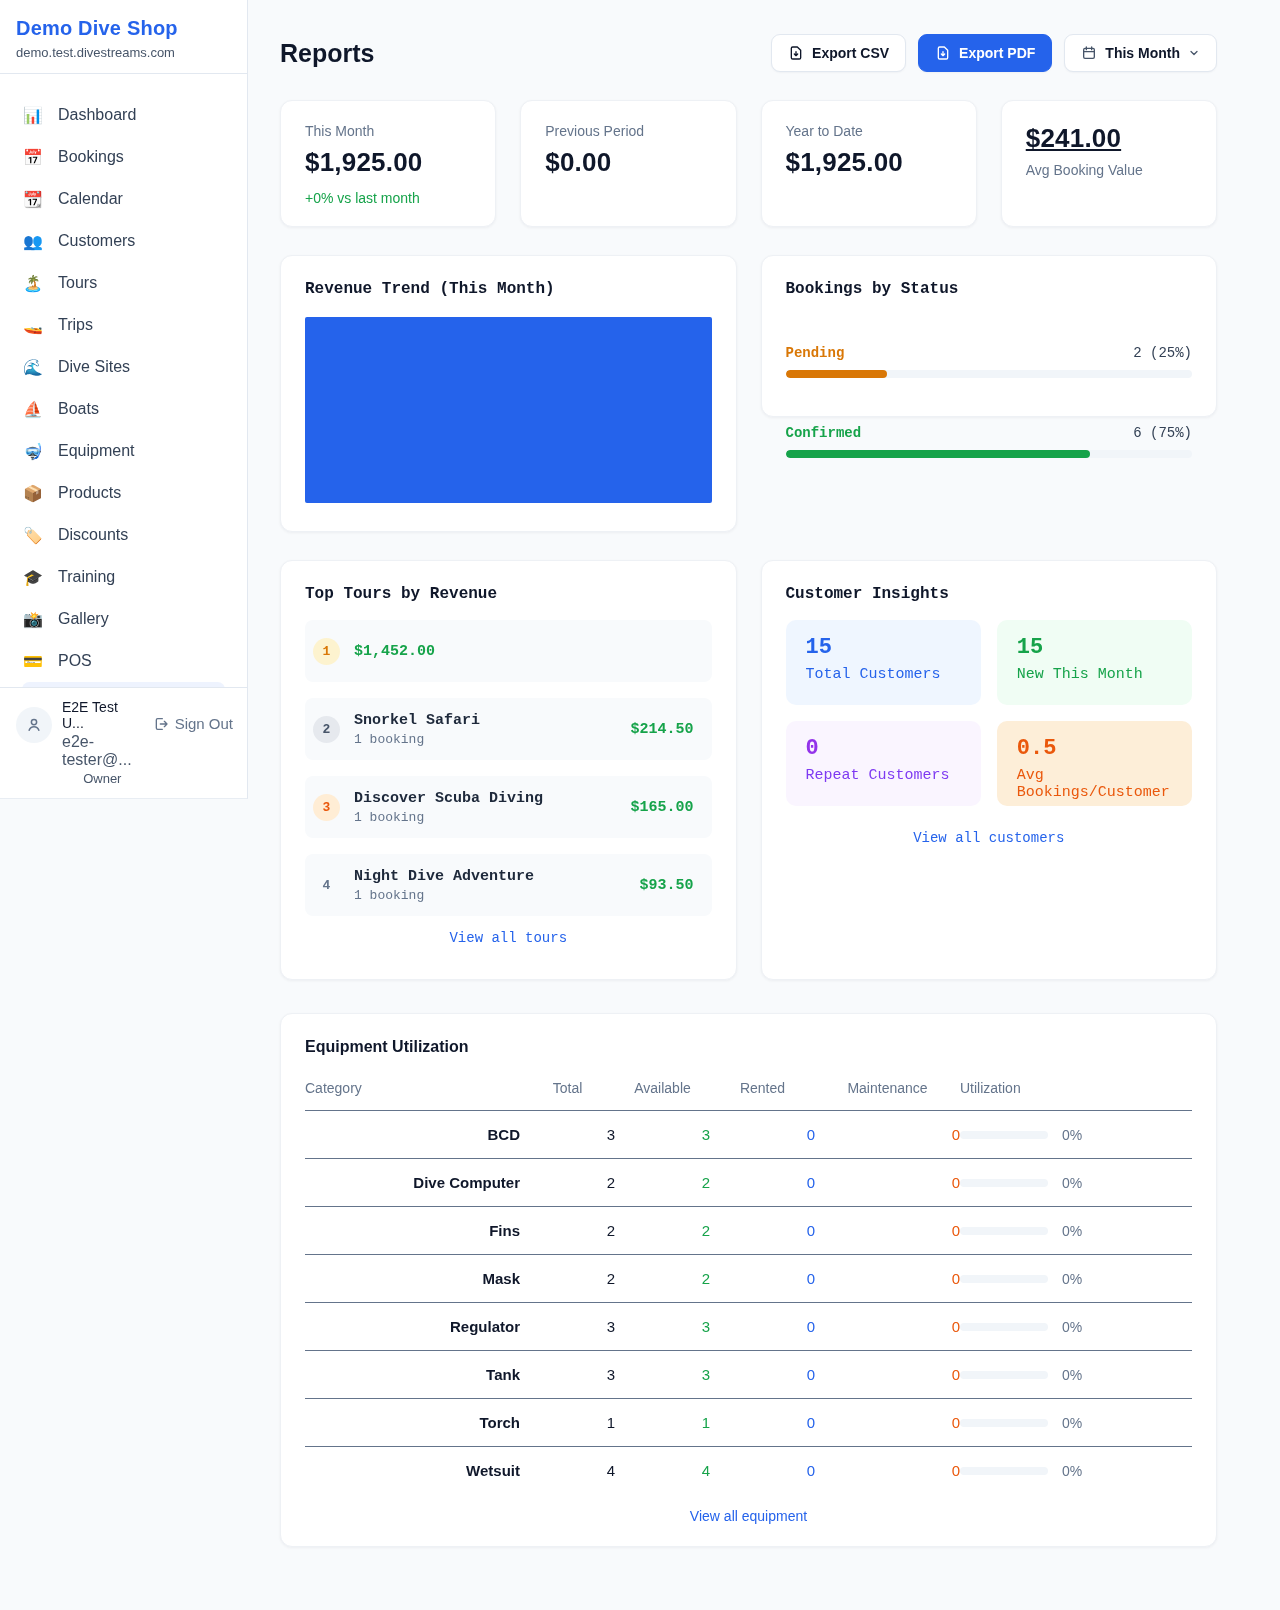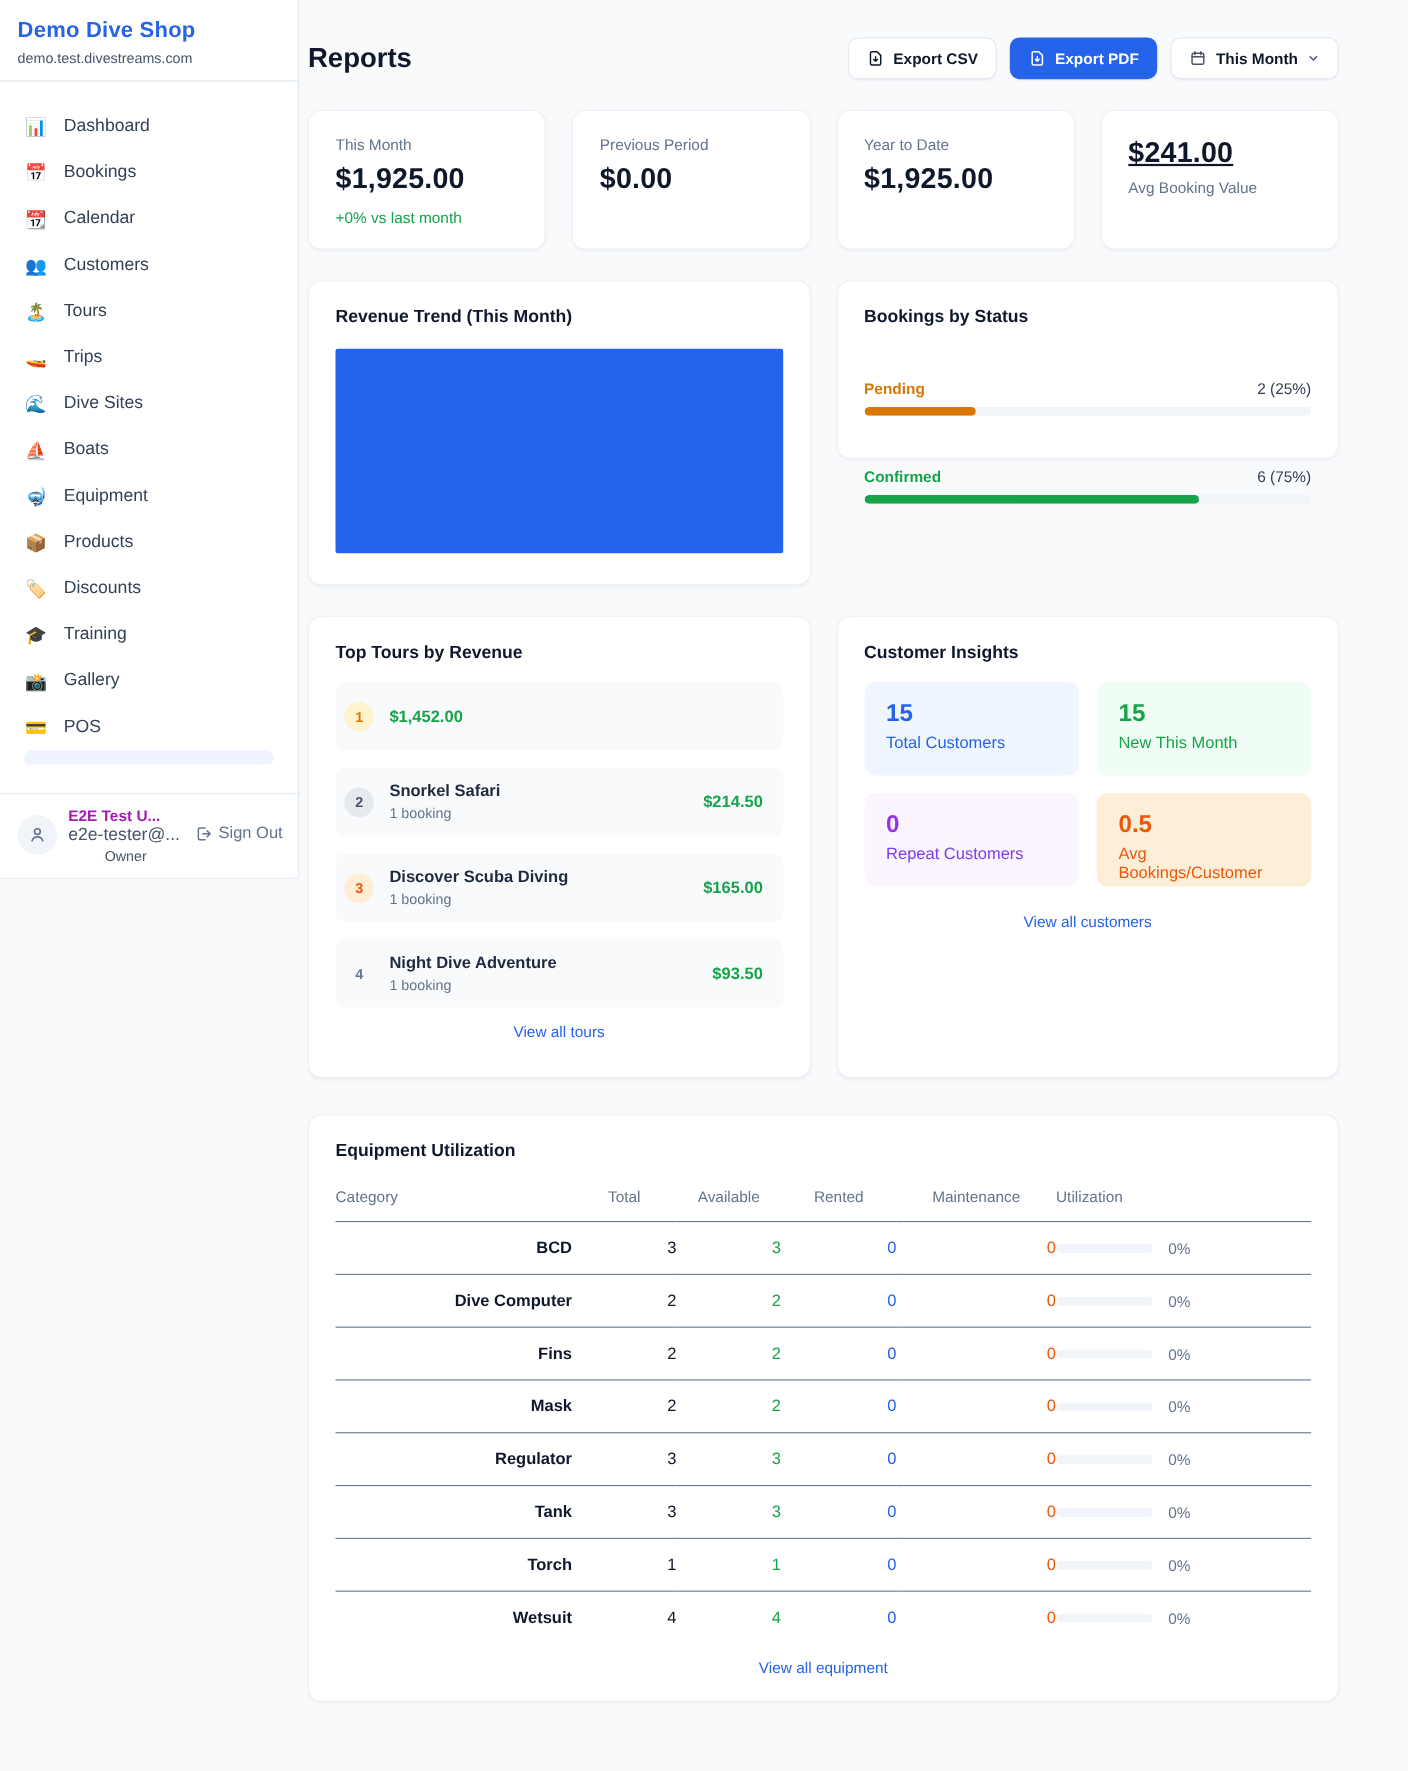--- a/index.html
+++ b/index.html
@@ -5,21 +5,21 @@
   * { margin:0; padding:0; box-sizing:border-box; }
   html,body { width:1280px; }
   body {
     font-family:"Liberation Sans","DejaVu Sans",sans-serif;
     background:#f8fafc; color:#0f172a;
   }
   .page { position:relative; width:1280px; height:1610px; overflow:hidden; }
 
   
   .sidebar {
-    position:absolute; top:0; left:0; width:272px; height:799px;
+    position:absolute; top:0; left:0; width:248px; height:799px;
     background:#fff; border-right:1px solid #e2e8f0; border-bottom:1px solid #e8edf3;
     display:flex; flex-direction:column;
   }
   .brand { padding:17px 20px 13px 16px; }
   .brand-name { font-size:20px; font-weight:bold; color:#2563eb; letter-spacing:.2px; }
   .brand-domain { margin-top:5px; font-size:13px; color:#475569; }
   .brand-divider { border:none; border-top:1px solid #e2e8f0; }
   .nav { padding:20px 12px 0 12px; flex:1 1 auto; overflow:hidden; }
   .nav-item {
     display:flex; align-items:center; gap:14px; height:42px;
@@ -30,21 +30,21 @@
   .nav-active-partial { height:13px; margin:0 10px; border-radius:8px 8px 6px 6px; background:#eef3fe; }
   .side-footer {
     border-top:1px solid #e2e8f0; padding:11px 14px 12px 16px;
     display:flex; align-items:flex-start; gap:10px;
   }
   .avatar {
     width:36px; height:36px; border-radius:50%; background:#f1f5f9;
     display:flex; align-items:center; justify-content:center; flex:0 0 auto; margin-top:8px;
   }
   .user-col { flex:1 1 auto; min-width:0; }
-  .user-name { font-size:14px; font-weight:bold; color:#a21caf; }
+  .user-name { font-size:14px; font-weight:normal; color:#0f172a; }
   .user-email { font-size:16px; color:#475569; margin-top:2px; }
   .user-role { font-size:13px; color:#475569; margin-top:2px;text-align:center; }
   .signout { display:flex; align-items:center; gap:6px; color:#64748b; font-size:15px; margin-top:16px; cursor:pointer; white-space:nowrap; }
 
   
   .main { position:absolute; top:0; left:248px; width:1032px; padding:34px 63px 0 32px; }
   .main-header { display:flex; align-items:center; justify-content:space-between; }
   .page-title { font-size:25px; font-weight:bold; color:#0f172a; }
   .header-actions { display:flex; gap:12px; }
   .btn {
@@ -64,21 +64,21 @@
   .stats-grid { display:grid; grid-template-columns:repeat(4,1fr); gap:24px; margin-top:28px; }
   .stat-card { padding:22px 24px; height:127px; }
   .stat-label { font-size:14px; color:#64748b; }
   .stat-value { font-size:26px; font-weight:bold; color:#0f172a; margin-top:8px; letter-spacing:.2px; }
   .stat-delta { font-size:14px; color:#16a34a; margin-top:12px; }
   .stat-card.value-first .stat-value { margin-top:0;text-decoration:underline; }
   .stat-card.value-first .stat-label { margin-top:8px; }
 
   .two-col { display:grid; grid-template-columns:1fr 1fr; gap:24px; margin-top:28px; align-items:start; }
   .card-title { font-size:16px; font-weight:bold; color:#0f172a; }
-  .section-card { padding:24px; }
+  .section-card { padding:24px;font-family:Liberation Mono, monospace; }
 
   
   .chart-card { height:277px; }
   .chart-block { margin-top:19px; height:186px; border-radius:2px; background:#2563eb; }
 
   
   .status-card { height:162px; }
   .status-row-head { display:flex; justify-content:space-between; align-items:baseline; margin-top:15px; }
   .status-label { font-size:14px; font-weight:bold;margin-top:32px; }
   .status-label.pending { color:#d97706; }

